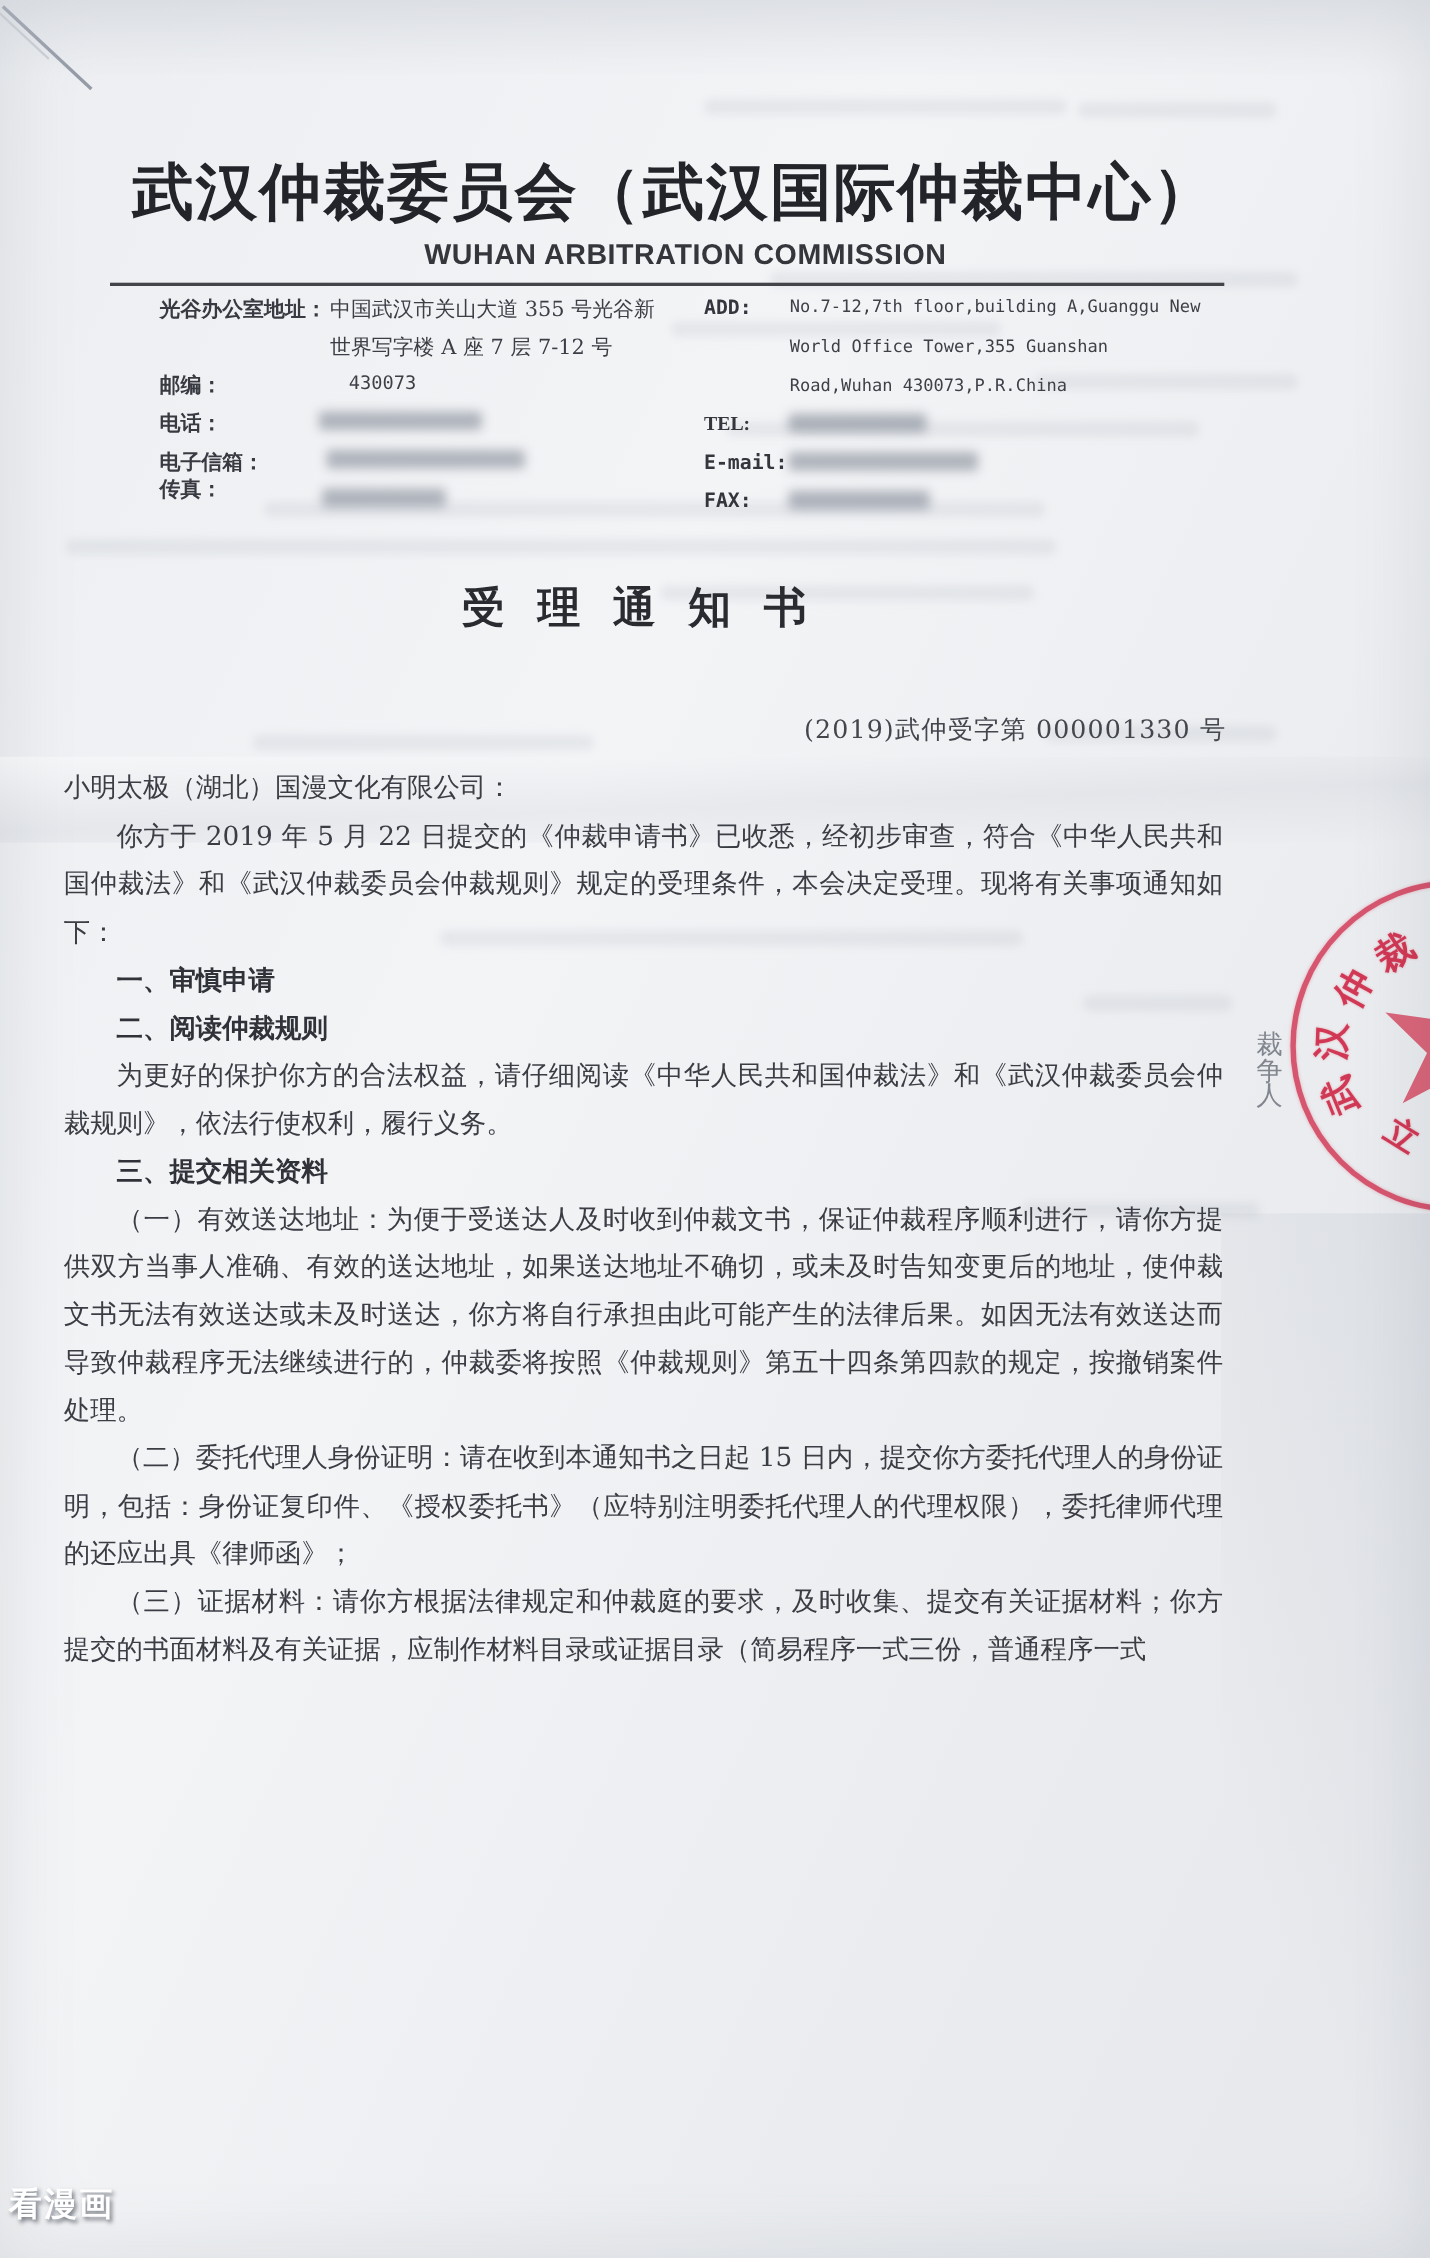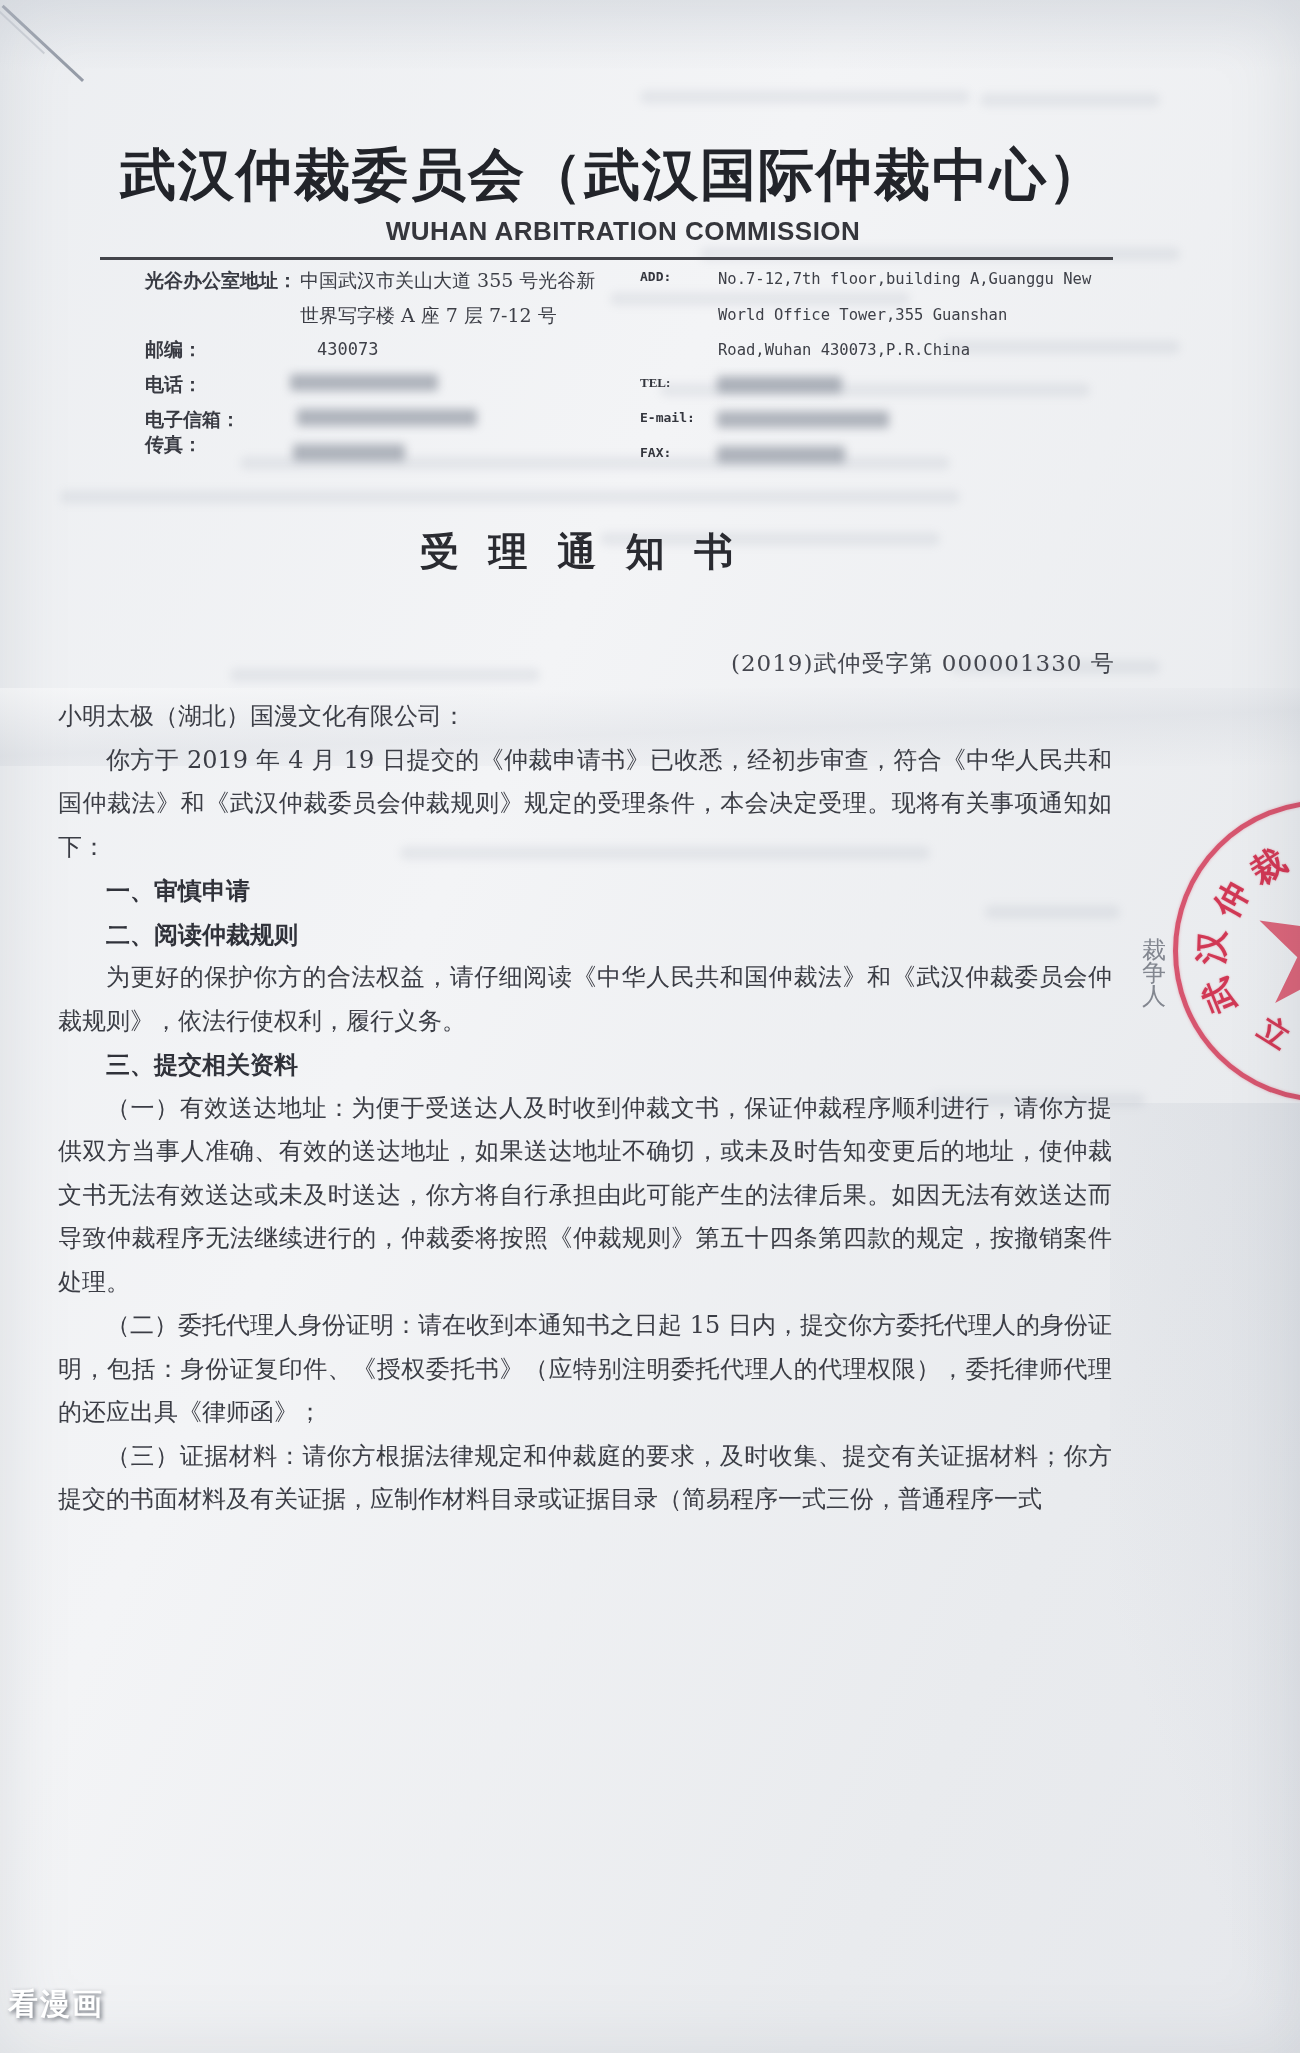--- a/index.html
+++ b/index.html
@@ -23,21 +23,21 @@
   .cn-title{position:absolute;left:58px;top:138px;width:1110px;text-align:center;
     font-size:56px;font-weight:bold;letter-spacing:2px;color:#22242a;white-space:nowrap;}
   .en-title{position:absolute;left:63px;top:216px;width:1120px;text-align:center;
     font-family:"Liberation Sans","DejaVu Sans",sans-serif;font-weight:600;font-size:26px;
     letter-spacing:.5px;color:#35363c;}
   .rule{position:absolute;left:100px;top:257px;width:1013px;height:3px;background:#43444a;}
   
   .clab{position:absolute;font-size:19px;font-weight:600;color:#383a42;white-space:nowrap;}
   .cval{position:absolute;font-size:19px;color:#3c3e46;white-space:nowrap;}
   .mlab{position:absolute;font-family:"DejaVu Sans Mono","Liberation Mono",monospace;
-    font-weight:bold;font-size:13px;color:#34363e;white-space:nowrap;}
+    font-weight:bold;font-size:18px;color:#34363e;white-space:nowrap;}
   .mval{position:absolute;font-family:"DejaVu Sans Mono","Liberation Mono",monospace;
     font-size:15.5px;color:#3e4048;white-space:nowrap;}
   .redact{position:absolute;height:17px;background:#6e7684;opacity:.5;filter:blur(5px);border-radius:2px;}
   
   .notice-title{position:absolute;left:420px;top:525px;font-size:39px;font-weight:bold;
     letter-spacing:8px;color:#2a2b31;white-space:nowrap;}
   .case-no{position:absolute;left:731px;top:648px;font-size:23px;letter-spacing:1px;color:#44464e;white-space:nowrap;}
   
   .body{position:absolute;left:58px;top:695px;width:1054px;font-size:24px;line-height:43.5px;
     text-align:justify;text-justify:inter-ideograph;color:#3b3d45;}
@@ -112,21 +112,21 @@
   <div class="redact" style="left:717px;top:411px;width:172px;"></div>
   <div class="mlab" style="left:640px;top:445px;">FAX:</div>
   <div class="redact" style="left:717px;top:446px;width:128px;"></div>
 
   <div class="notice-title">受 理 通 知 书</div>
   <div class="case-no">(2019)武仲受字第 000001330 号</div>
 
   <div class="body">
     <div class="recipient">小明太极（湖北）国漫文化有限公司：</div>
     <div>
-        <div class="bp">你方于 2019 年 4 月 19 日提交的《仲裁申请书》已收悉，经初步审查，符合《中华人民共和国仲裁法》和《武汉仲裁委员会仲裁规则》规定的受理条件，本会决定受理。现将有关事项通知如下：</div>
+        <div class="bp">你方于 2019 年 5 月 22 日提交的《仲裁申请书》已收悉，经初步审查，符合《中华人民共和国仲裁法》和《武汉仲裁委员会仲裁规则》规定的受理条件，本会决定受理。现将有关事项通知如下：</div>
         <div class="bp bh">一、审慎申请</div>
         <div class="bp bh">二、阅读仲裁规则</div>
         <div class="bp">为更好的保护你方的合法权益，请仔细阅读《中华人民共和国仲裁法》和《武汉仲裁委员会仲裁规则》，依法行使权利，履行义务。</div>
         <div class="bp bh">三、提交相关资料</div>
         <div class="bp">（一）有效送达地址：为便于受送达人及时收到仲裁文书，保证仲裁程序顺利进行，请你方提供双方当事人准确、有效的送达地址，如果送达地址不确切，或未及时告知变更后的地址，使仲裁文书无法有效送达或未及时送达，你方将自行承担由此可能产生的法律后果。如因无法有效送达而导致仲裁程序无法继续进行的，仲裁委将按照《仲裁规则》第五十四条第四款的规定，按撤销案件处理。</div>
         <div class="bp">（二）委托代理人身份证明：请在收到本通知书之日起 15 日内，提交你方委托代理人的身份证明，包括：身份证复印件、《授权委托书》（应特别注明委托代理人的代理权限），委托律师代理的还应出具《律师函》；</div>
         <div class="bp">（三）证据材料：请你方根据法律规定和仲裁庭的要求，及时收集、提交有关证据材料；你方提交的书面材料及有关证据，应制作材料目录或证据目录（简易程序一式三份，普通程序一式</div>
       </div>
   </div>
 

